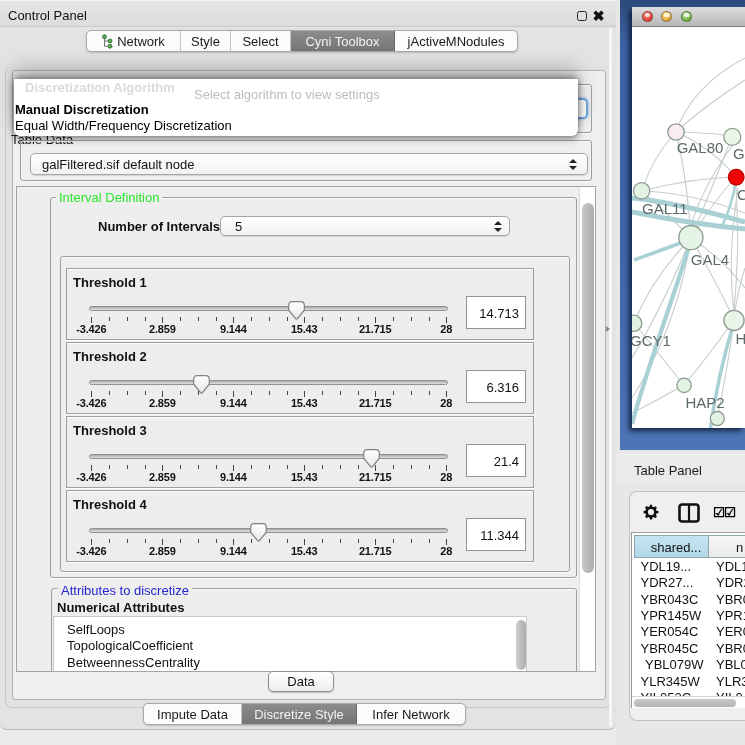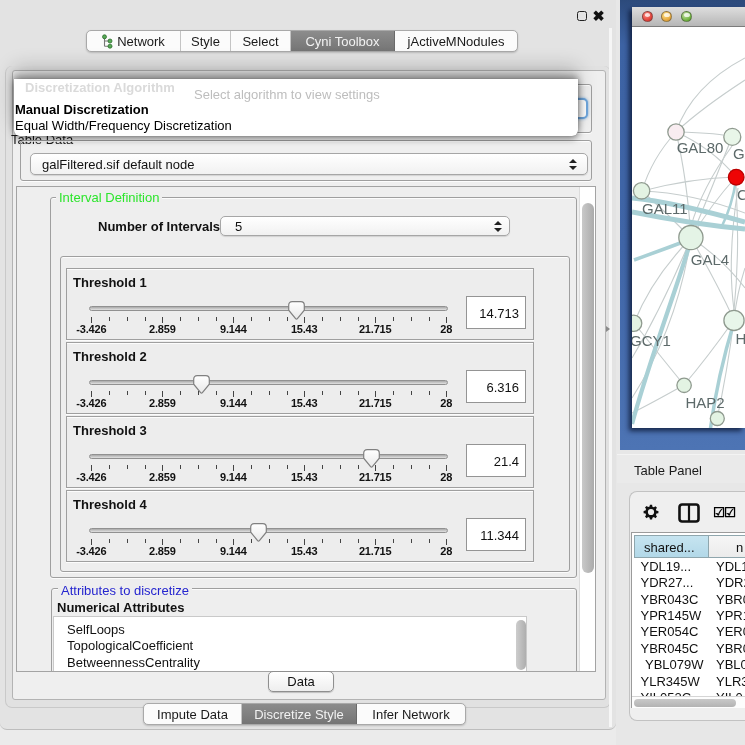--- a/index.html
+++ b/index.html
@@ -42,30 +42,33 @@
 #bluewin{position:absolute;left:620px;top:0;width:125px;height:450px;background:linear-gradient(180deg,#2c4a7b 0%,#3d63a4 10%,#4066a8 55%,#4d74b4 100%)}
 #innerwin{position:absolute;left:12px;top:7px;width:113px;height:421px;background:#fff;box-shadow:-3px 3px 5px rgba(5,15,40,.75)}
 #iwtitle{position:absolute;left:0;top:0;width:100%;height:20px;background:linear-gradient(#dedede,#b6b6b6);border-bottom:1px solid #7c7c7c}
 .light{position:absolute;top:4.2px;width:11.2px;height:11.2px;border-radius:50%;border:1px solid rgba(60,60,60,.5)}
 .light:after{content:"";position:absolute;left:2.3px;top:0.8px;width:5.5px;height:4px;border-radius:50%;background:rgba(255,255,255,.75)}
 #canvas{position:absolute;left:0;top:21px;width:113px;height:400px;background:#fff;overflow:hidden}
 #tpbar{position:absolute;left:617px;top:454px;width:128px;height:29px;background:#eaeaea;border-top:1px solid #f3f3f3}
 #tpbar span{position:absolute;left:17px;top:8px;color:#1a1a1a}
 #tblpanel{position:absolute;left:629px;top:491px;width:116px;height:230px;background:#efefef;border:1px solid #c2c2c2;border-radius:8px 0 0 8px;border-right:none}
 #tbl{position:absolute;left:631px;top:532px;width:114px;height:176px;background:#fff;border:1px solid #9b9b9b;border-right:none}
-.hdr{position:absolute;top:1.5px;height:23px;line-height:23px;border:1px solid #8fa6ad;text-align:left;color:#111}
+.hdr{position:absolute;top:1.5px;height:23px;line-height:23px;border:1px solid #8fa6ad;text-align:center;color:#111}
 .row{position:absolute;color:#111;white-space:nowrap}
 #hsb{position:absolute;left:0;top:163px;width:113px;height:12px;background:#fdfdfd;border-top:1px solid #d5d5d5}
 #hsb div{position:absolute;left:2px;top:1.5px;width:102px;height:8px;background:linear-gradient(#c9c9c9,#b3b3b3);border-radius:5px}
 .ticon{position:absolute;color:#111}
 </style></head>
 <body>
 <div id="cp">
 <div class="abs" style="left:5px;top:66px;width:606px;height:642px;background:#e1e1e1;border:1px solid #c9c9c9;border-top:none;border-radius:7px"></div>
 <div id="content"></div>
+<div id="titlebar">
+      <span>Control Panel</span>
+    </div>
 <div id="flo"></div>
     <div id="clo">✖</div>
 <div class="tabbar" style="left:86px;top:30px">
 <div class="t" style="width:94px"><svg width="11" height="15" viewBox="0 0 11 15" style="margin-right:4px;margin-top:1px">
           <path d="M2.5 3 L2.5 12.2 M2.5 7 L7.8 7 M2.5 12.2 L7.8 12.2" stroke="#777" stroke-width="1.1" fill="none"></path>
           <circle cx="2.5" cy="2.8" r="2" fill="#57a957" stroke="#2d6e2d" stroke-width=".8"></circle>
           <circle cx="8" cy="7" r="2" fill="#57a957" stroke="#2d6e2d" stroke-width=".8"></circle>
           <circle cx="8" cy="12.2" r="2" fill="#57a957" stroke="#2d6e2d" stroke-width=".8"></circle>
         </svg>Network</div>
 <div class="t" style="width:50px">Style</div>

